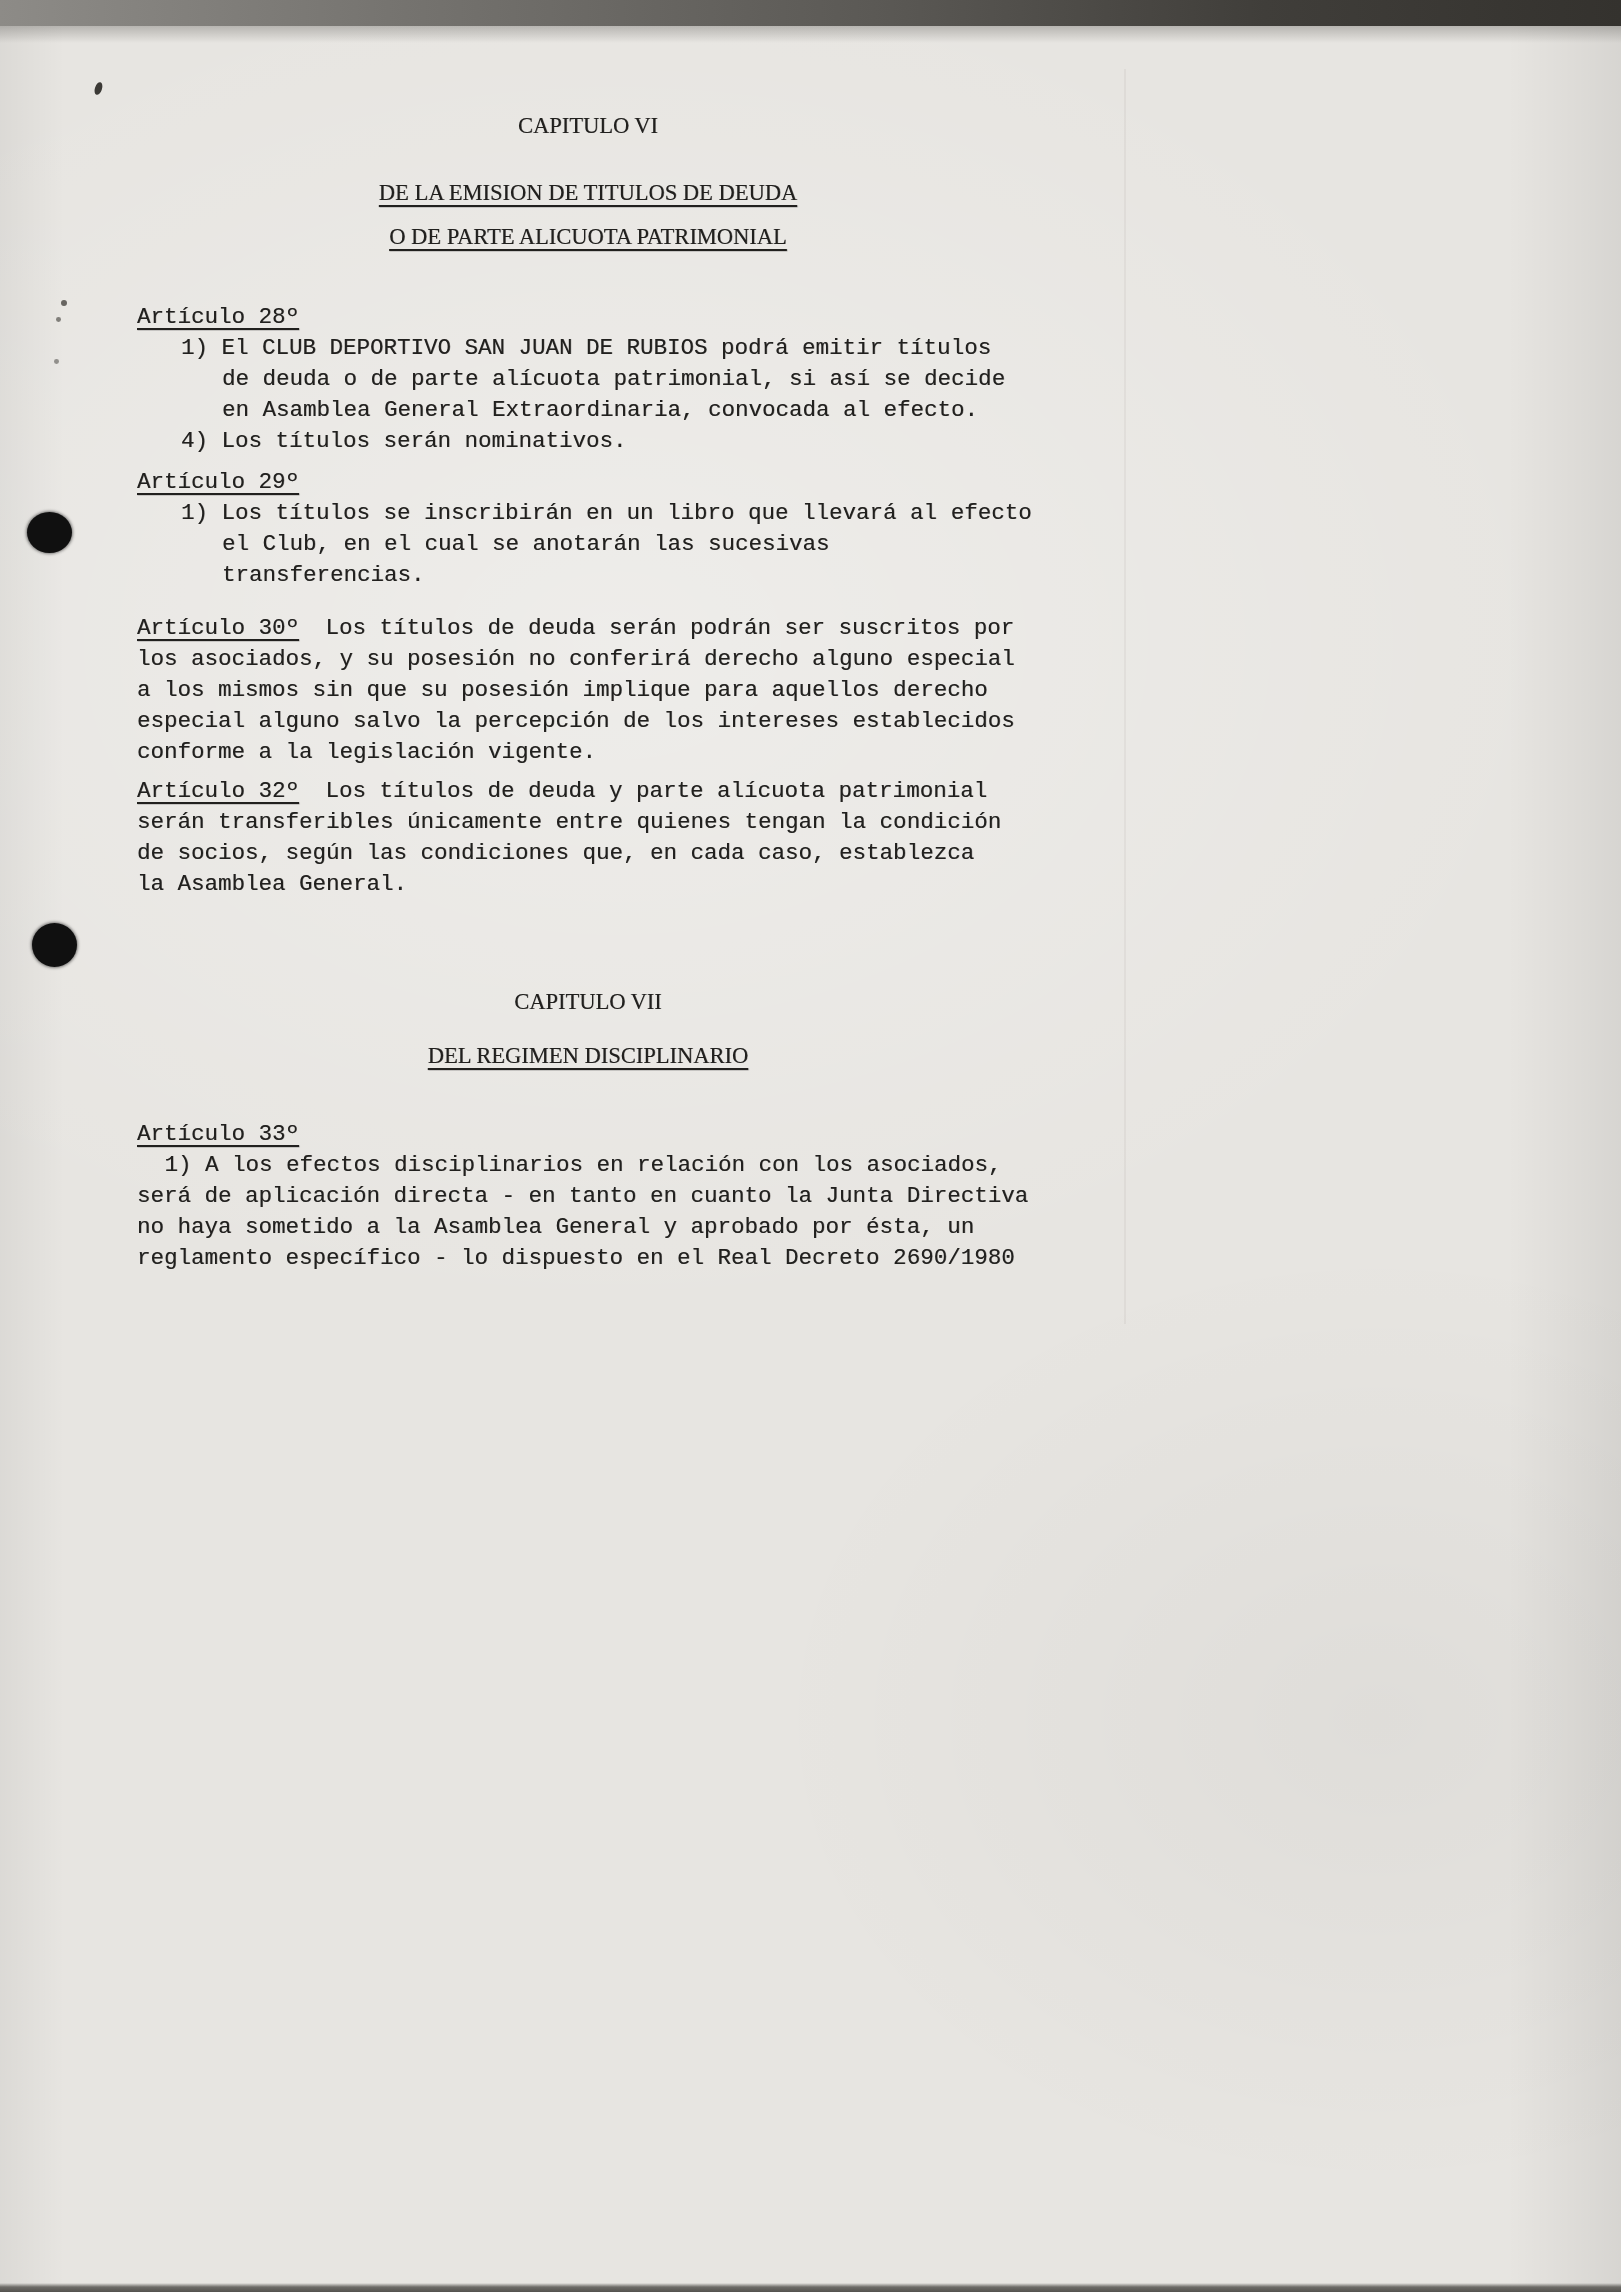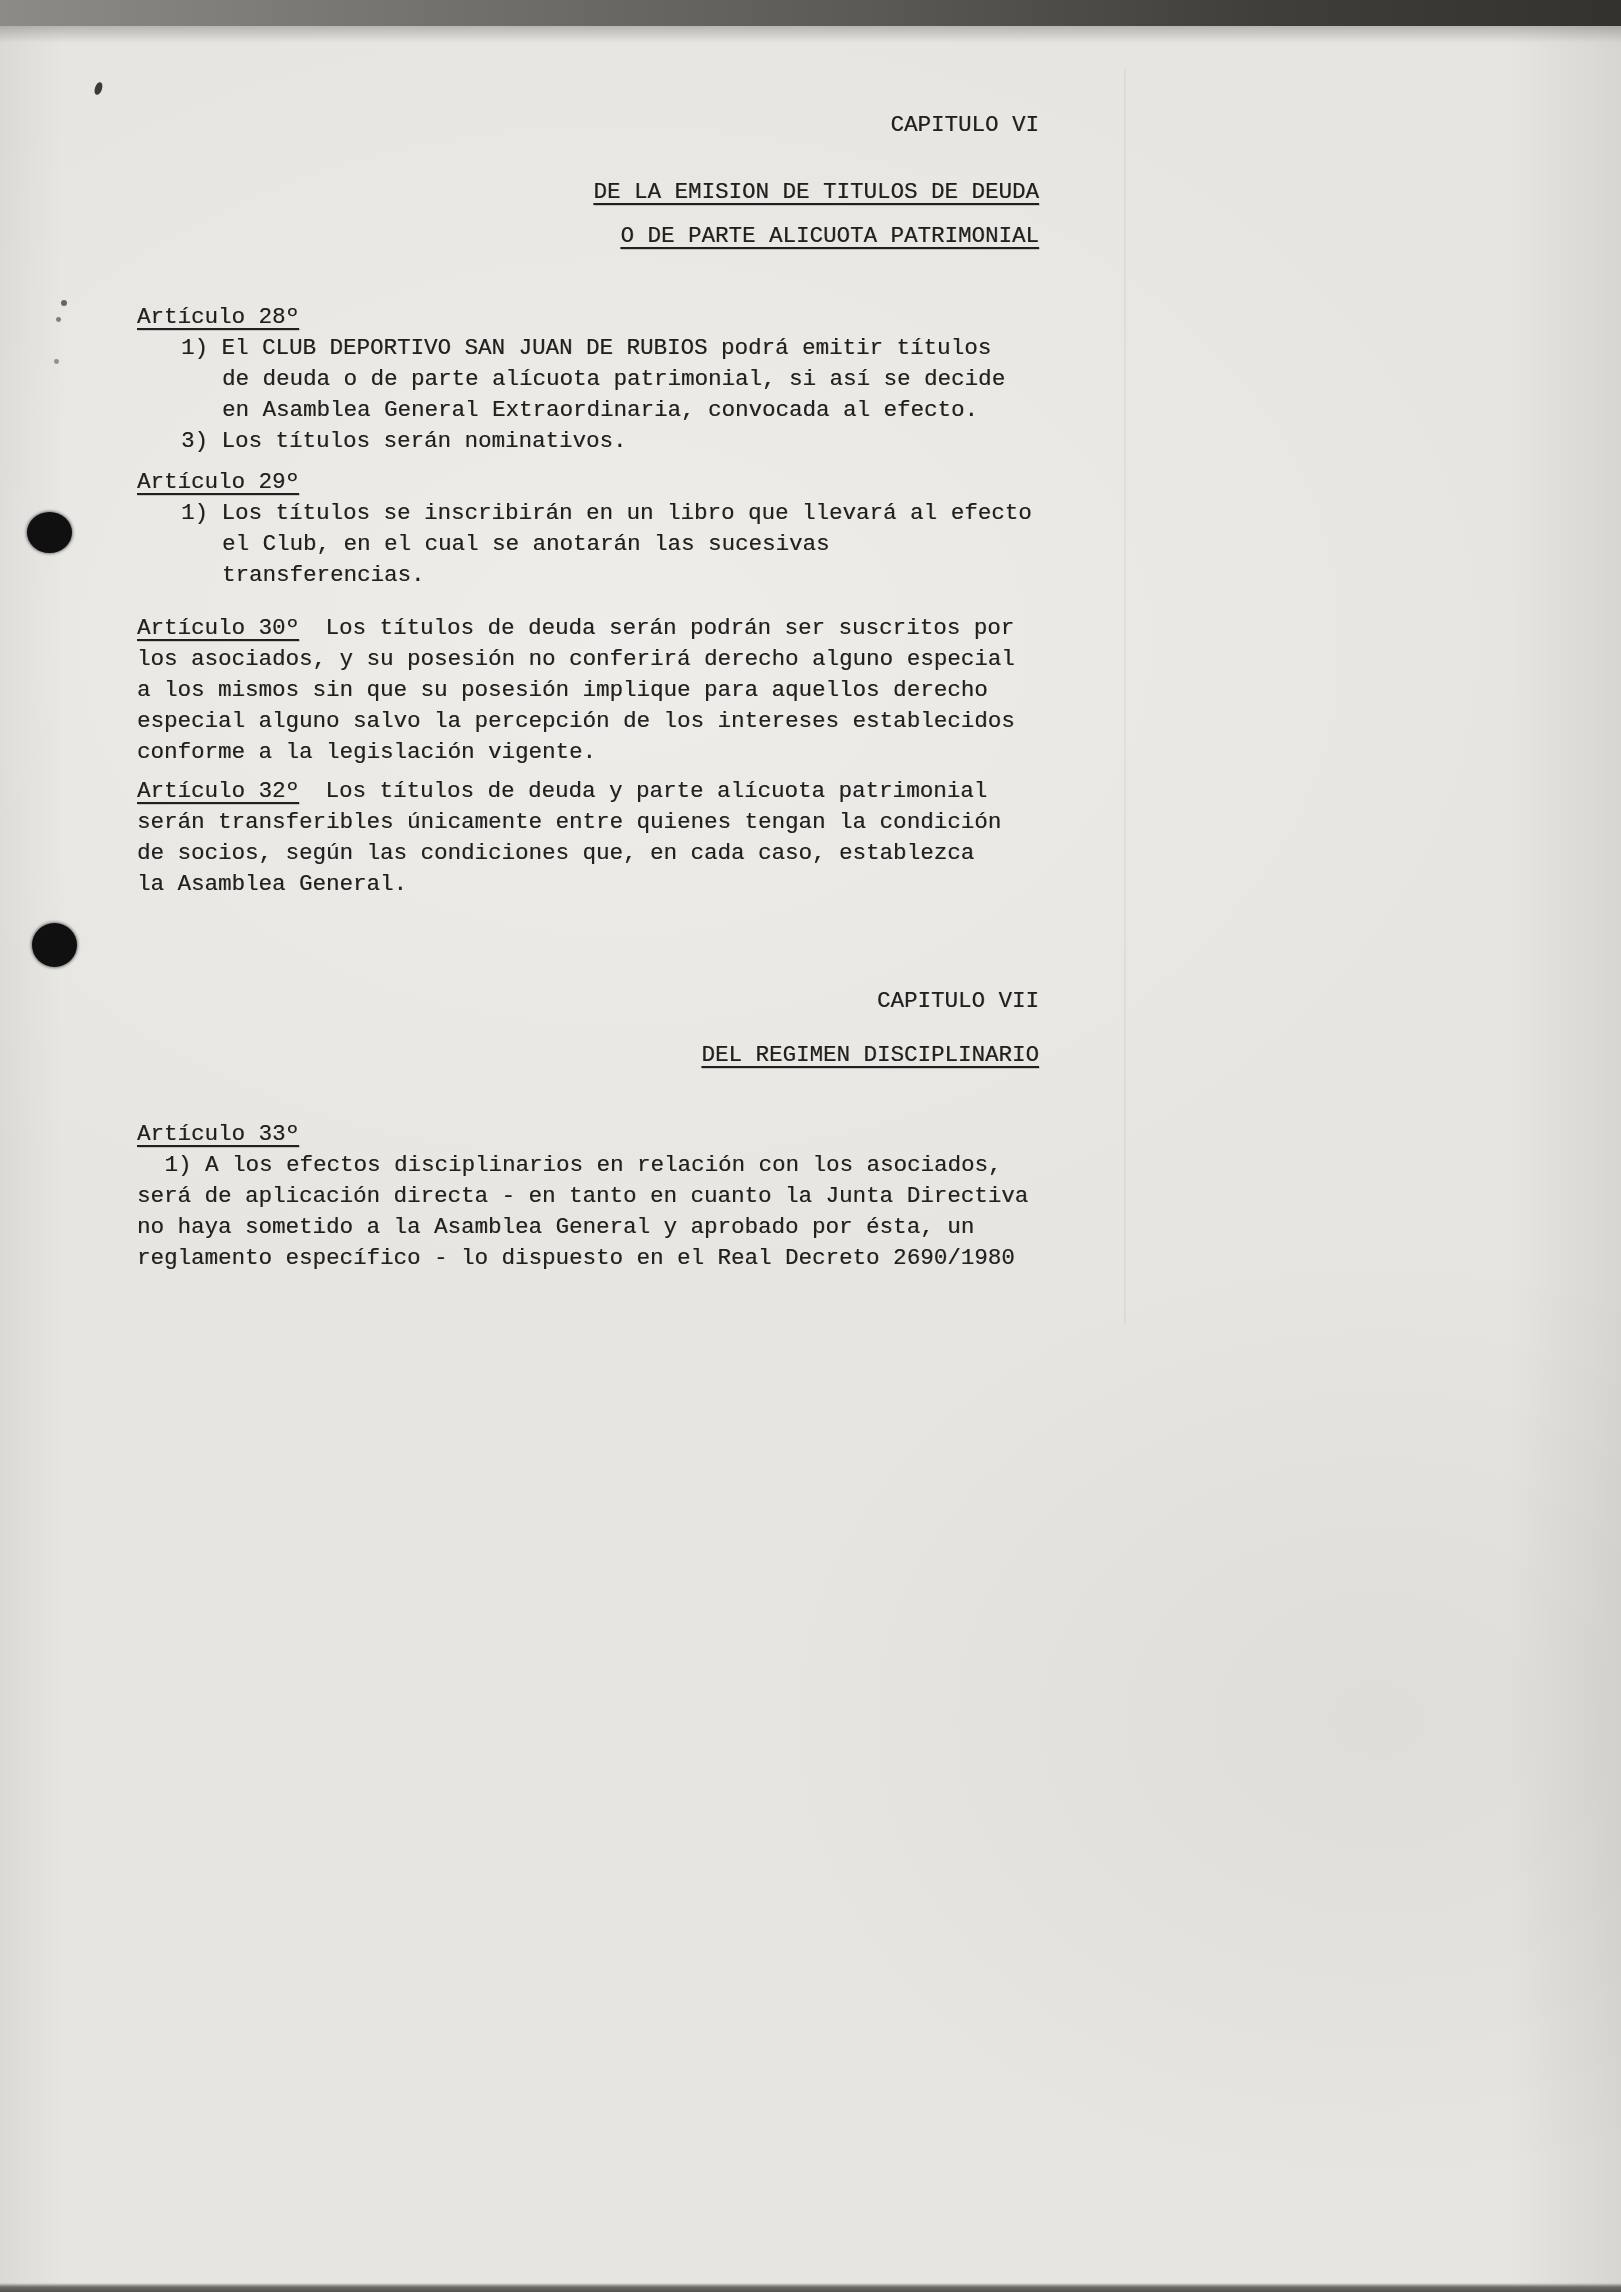--- a/index.html
+++ b/index.html
@@ -37,21 +37,21 @@
   .speck-b { left: 61px; top: 300px; width: 5.9px; height: 5.9px; opacity: .75; }
   .speck-c { left: 56px; top: 317px; width: 4.9px; height: 4.9px; opacity: .6; }
   .speck-d { left: 54px; top: 359px; width: 4.9px; height: 4.9px; opacity: .5; }
   .crease { position: absolute; left: 1124px; top: 69px; width: 2px; height: 1255px; background: rgba(50,48,44,0.05); }
   .content {
     position: absolute; left: 137px; top: 110px; width: 902px;
     font-size: 22.5px; line-height: 31px;
     text-shadow: 0.5px 0.4px 0 rgba(33,32,30,0.45);
   }
   p { margin: 0; }
-  .center { text-align: right; }
+  .center { text-align: center; font-family: Liberation Serif, serif; }
   .u { text-decoration: underline; text-decoration-thickness: 2px; text-underline-offset: 4.9px; }
   .hsp { margin-right: 26.5px; }
   .item { margin-left: 44px; padding-left: 41px; text-indent: -41px; white-space: pre-line; }
   .preline { white-space: pre-line; }
   .first-indent { text-indent: 27.4px; white-space: pre-line; }
   .mb-chv { margin-bottom: 36px; }
   .mb-s1 { margin-bottom: 12.7px; }
   .mb-s2 { margin-bottom: 50px; }
   .mb-a28 { margin-bottom: 10.8px; }
   .mb-a29 { margin-bottom: 22px; }
@@ -82,21 +82,21 @@
 
     <p class="center mb-s1"><span class="u">DE LA EMISION DE TITULOS DE DEUDA</span></p>
 
     <p class="center mb-s2"><span class="u">O DE PARTE ALICUOTA PATRIMONIAL</span></p>
 
     <div class="mb-a28">
       <p><span class="u">Artículo 28º</span></p>
       <p class="item">1) El CLUB DEPORTIVO SAN JUAN DE RUBIOS podrá emitir títulos
 de deuda o de parte alícuota patrimonial, si así se decide
 en Asamblea General Extraordinaria, convocada al efecto.</p>
-      <p class="item">3) Los títulos serán nominativos.</p>
+      <p class="item">4) Los títulos serán nominativos.</p>
     </div>
 
     <div class="mb-a29">
       <p><span class="u">Artículo 29º</span></p>
       <p class="item">1) Los títulos se inscribirán en un libro que llevará al efecto
 el Club, en el cual se anotarán las sucesivas transferencias.</p>
     </div>
 
     <p class="mb-a30"><span class="u hsp">Artículo 30º</span><span class="preline">Los títulos de deuda serán podrán ser suscritos por
 los asociados, y su posesión no conferirá derecho alguno especial

